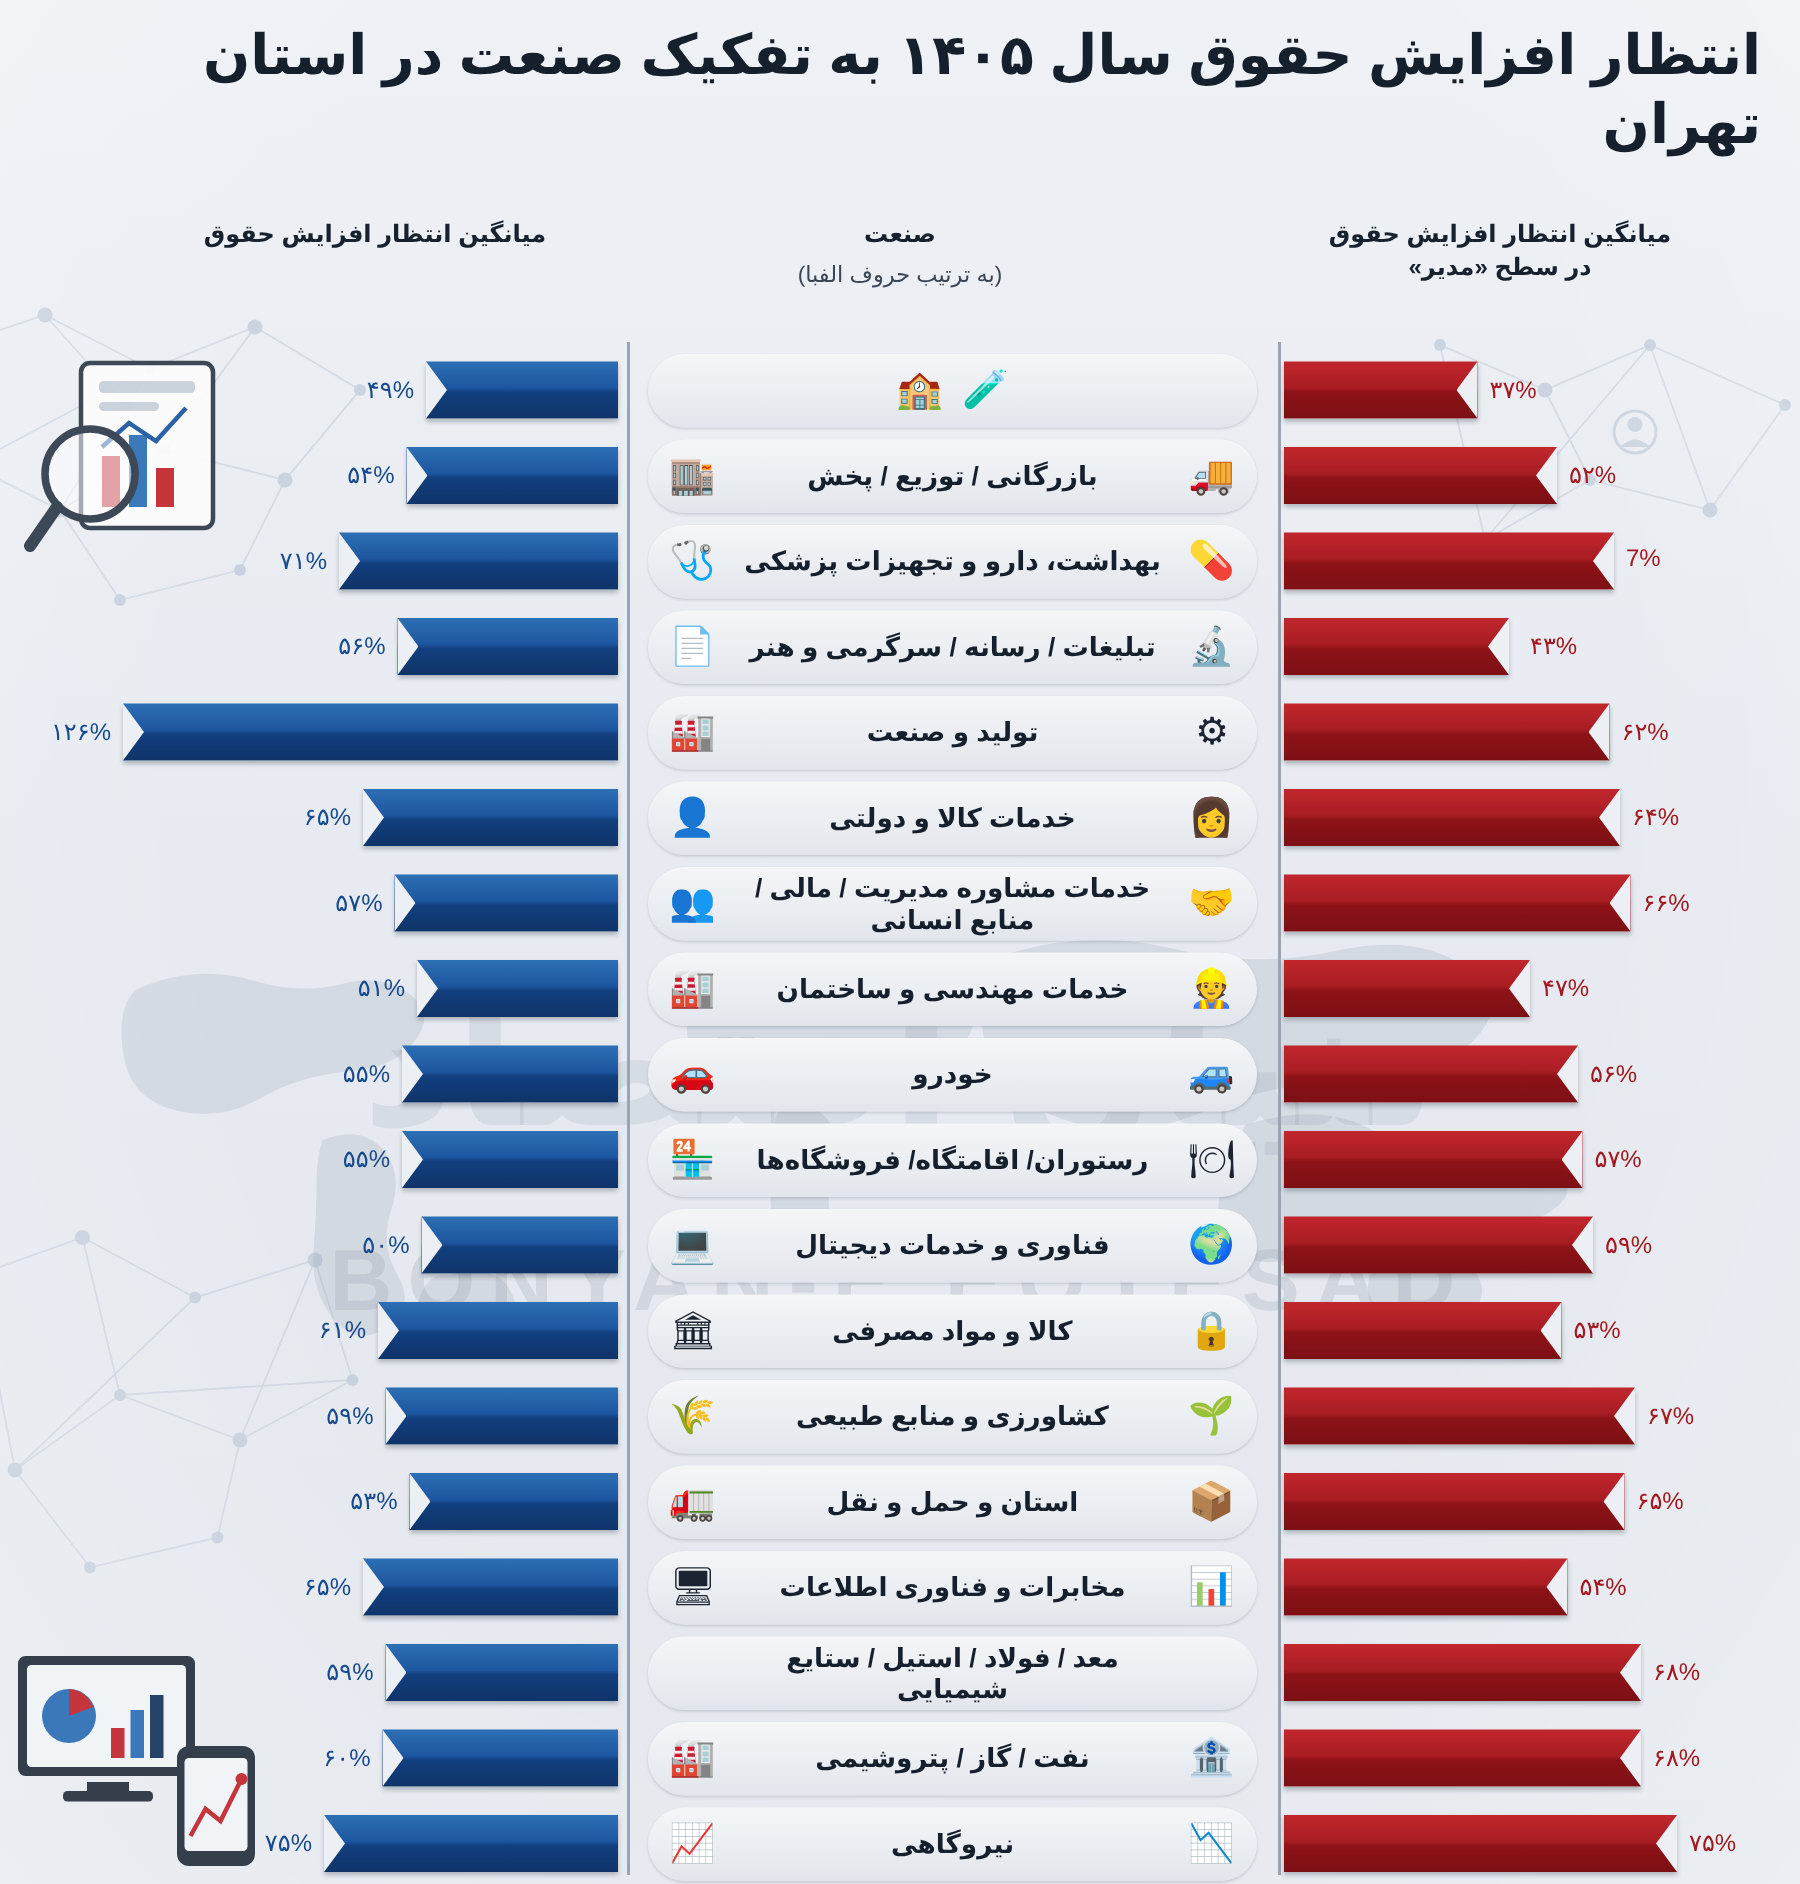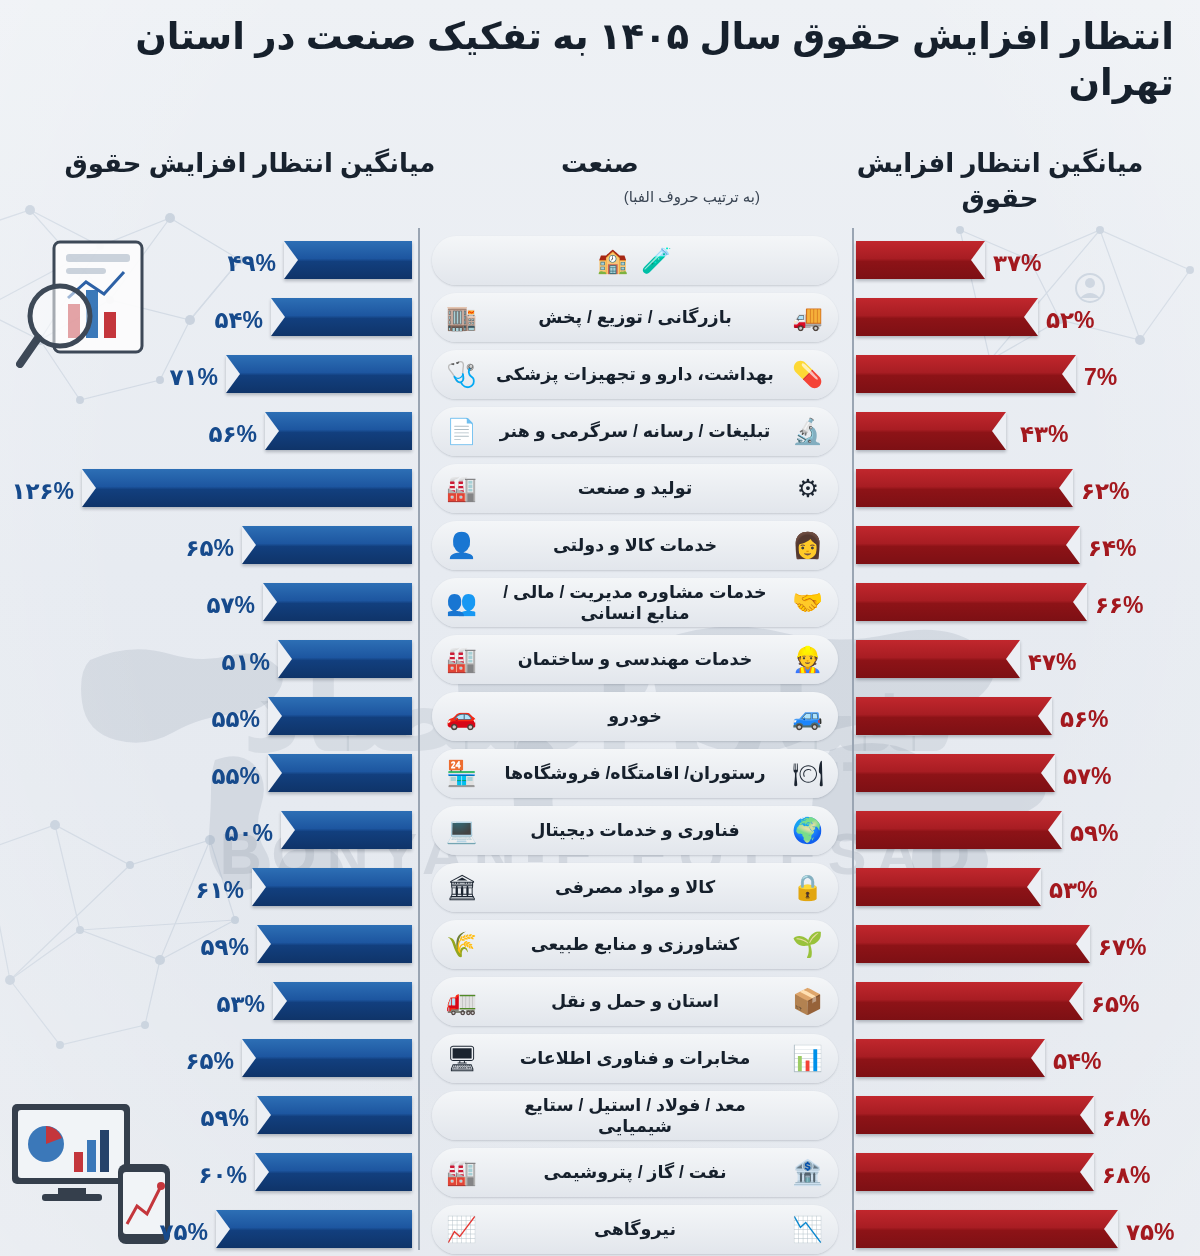--- a/index.html
+++ b/index.html
@@ -31,22 +31,22 @@
 
   
   .title{
     position:absolute;top:14px;right:26px;left:26px;
     font-size:37px;font-weight:700;line-height:1.25;
     color:#16202c;
   }
 
   
   .head{position:absolute;top:146px;text-align:center;line-height:1.35;}
-  .head .h-main{font-size:26px;font-weight:700;color:#18222e;}
-  .head .h-sub{font-size:15px;font-weight:400;color:#3b4654;margin-top:6px;text-align:right;}
+  .head .h-main{font-size:16px;font-weight:700;color:#18222e;}
+  .head .h-sub{font-size:15px;font-weight:400;color:#3b4654;margin-top:6px;}
   .head.left{left:60px;width:380px;}
   .head.center{left:440px;width:320px;}
   .head.right{left:820px;width:360px;}
 
   
   .vsep{position:absolute;top:228px;width:2px;height:1022px;background:#9aa5b3;}
   .vsep.a{left:418px;}
   .vsep.b{left:852px;}
 
   
@@ -90,21 +90,21 @@
     position:absolute;left:0;top:0;width:14px;height:38px;
     background:#eceff4;
     clip-path:polygon(0 0,100% 50%,0 100%);
   }
   .bar.red .notch{
     position:absolute;right:0;top:0;width:14px;height:38px;
     background:#eceff4;
     clip-path:polygon(100% 0,0 50%,100% 100%);
   }
   .val{
-    position:absolute;top:9px;font-size:23px;font-weight:700;
+    position:absolute;top:9px;font-size:16px;font-weight:400;
   }
   .val.blue{color:#164a8c;}
   .val.red{color:#a3181e;}
 
   
   .corner{position:absolute;opacity:.92;}
   .corner.tl{top:232px;left:8px;width:160px;height:160px;}
   .corner.bl{top:1090px;left:6px;width:175px;height:160px;}
 
   .edge-fade{position:absolute;inset:0;pointer-events:none;
@@ -226,20 +226,21 @@
 
 <div class="head left">
   <div class="h-main">میانگین انتظار افزایش حقوق</div>
 </div>
 <div class="head center">
   <div class="h-main">صنعت</div>
   <div class="h-sub">(به ترتیب حروف الفبا)</div>
 </div>
 <div class="head right">
   <div class="h-main">میانگین انتظار افزایش حقوق</div>
+  <div class="h-main">در سطح «مدیر»</div>
 </div>
 
 <div class="vsep a"></div>
 <div class="vsep b"></div>
 
 <div class="rows" id="rows">
     <div class="row">
       <div class="bar-wrap blue">
         <div class="bar blue" style="width:128px">
           <span class="notch"></span>

